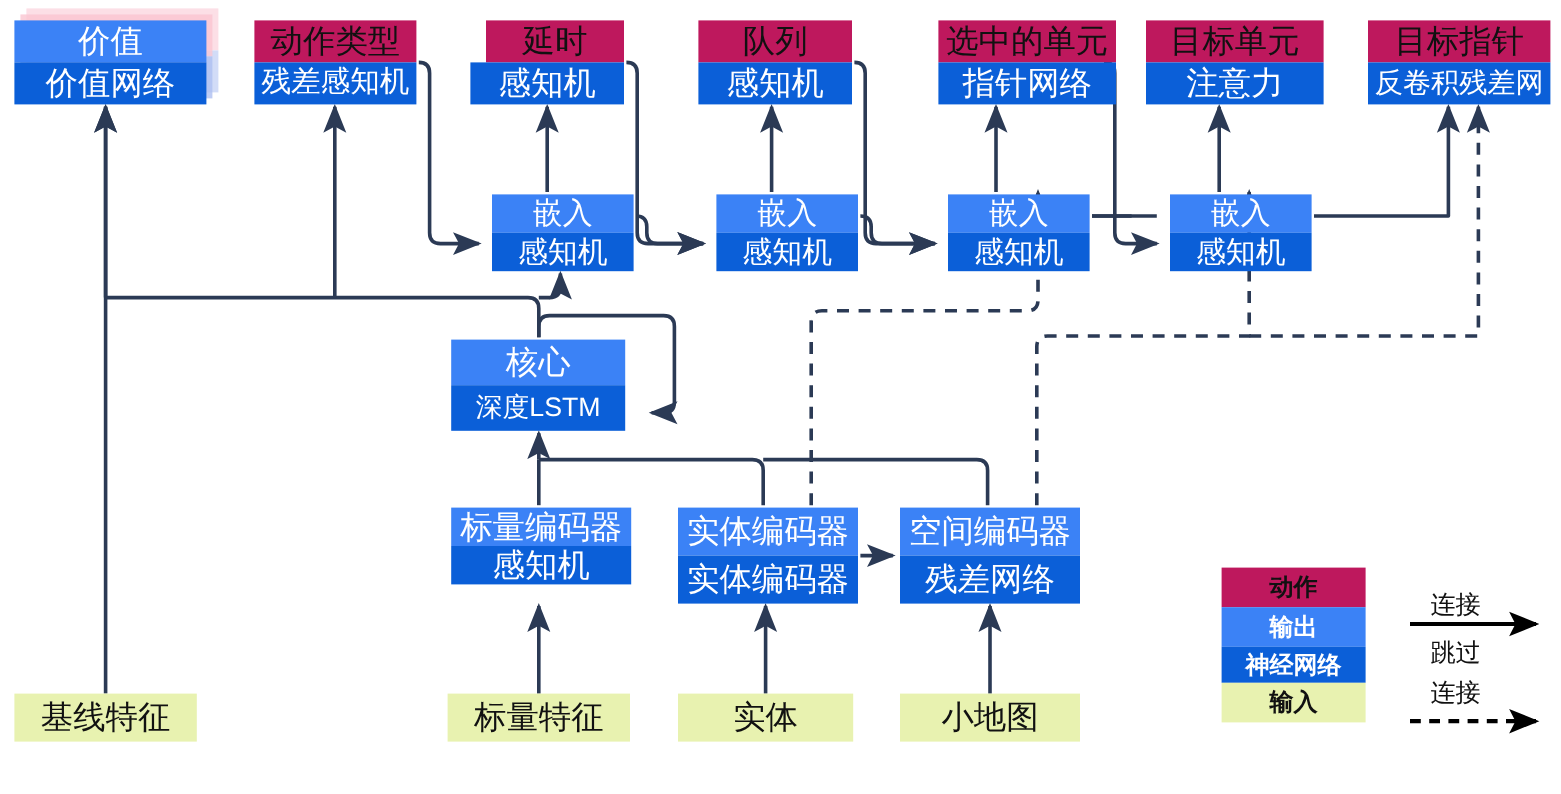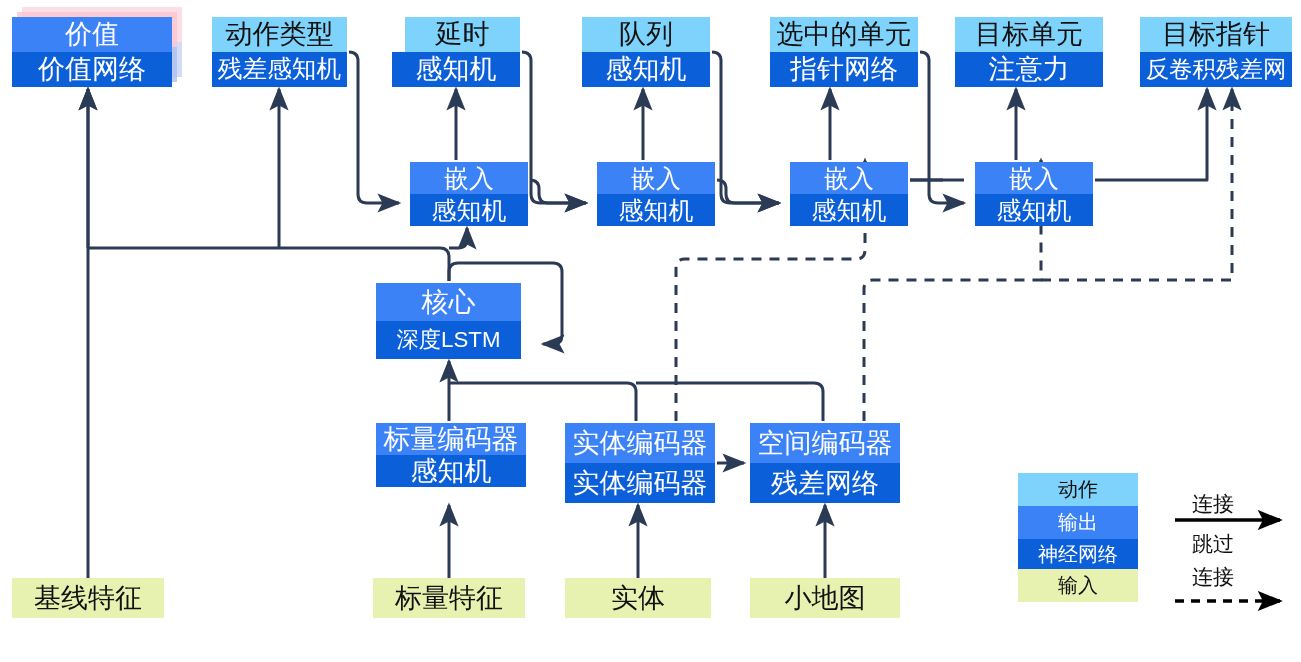--- a/index.html
+++ b/index.html
@@ -2,26 +2,26 @@
 <html><head>
 <meta charset="utf-8">
 <style>
   html,body{margin:0;padding:0;background:#ffffff;}
   #stage{position:relative;width:1301px;height:662px;background:#fff;
          font-family:"Liberation Sans","DejaVu Sans",sans-serif;overflow:hidden;}
   svg.edges{position:absolute;left:0;top:0;width:1301px;height:662px;pointer-events:none;}
   .node{position:absolute;box-sizing:border-box;}
   .cell{display:flex;align-items:center;justify-content:center;
         box-sizing:border-box;white-space:nowrap;line-height:1;}
-  .c-action{background:#7dd3fc;color:#111111;}
+  .c-action{background:#be185d;color:#111111;}
   .c-output{background:#3b82f6;color:#ffffff;}
   .c-net{background:#0B5FD8;color:#ffffff;}
   .c-input{background:#E8F2B0;color:#111111;}
   .ghost{position:absolute;}
-  .legend-box{position:absolute;}
+  .legend-box{position:absolute;font-weight:bold;}
   .legend-cell{display:flex;align-items:center;justify-content:center;box-sizing:border-box;}
   .legend-lbl{position:absolute;color:#111;white-space:nowrap;}
 </style>
 </head>
 <body>
 
 <div id="stage">
 
   <svg class="edges" viewBox="0 0 1301 662" xmlns="http://www.w3.org/2000/svg">
     <defs>
@@ -125,21 +125,21 @@
           <div class="cell c-net" style="height: 50%; font-size: 27px;">感知机</div>
         </div>
       </div>
       <div class="node" style="left: 582px; top: 17px; width: 128px; height: 70px;">
         <div style="position: absolute; left: 0px; top: 0px; width: 100%; height: 100%;">
           <div class="cell c-action" style="height: 50%; font-size: 27px;">队列</div>
           <div class="cell c-net" style="height: 50%; font-size: 27px;">感知机</div>
         </div>
       </div>
       <div class="node" style="left: 770px; top: 17px; width: 148px; height: 70px;">
-        <div style="position: absolute; left: 0px; top: 0px; width: 100%; height: 100%;">
+        <div style="position: absolute; left: 12px; top: 0px; width: 100%; height: 100%;">
           <div class="cell c-action" style="height: 50%; font-size: 27px;">选中的单元</div>
           <div class="cell c-net" style="height: 50%; font-size: 27px;">指针网络</div>
         </div>
       </div>
       <div class="node" style="left: 955px; top: 17px; width: 148px; height: 70px;">
         <div style="position: absolute; left: 0px; top: 0px; width: 100%; height: 100%;">
           <div class="cell c-action" style="height: 50%; font-size: 27px;">目标单元</div>
           <div class="cell c-net" style="height: 50%; font-size: 27px;">注意力</div>
         </div>
       </div>

